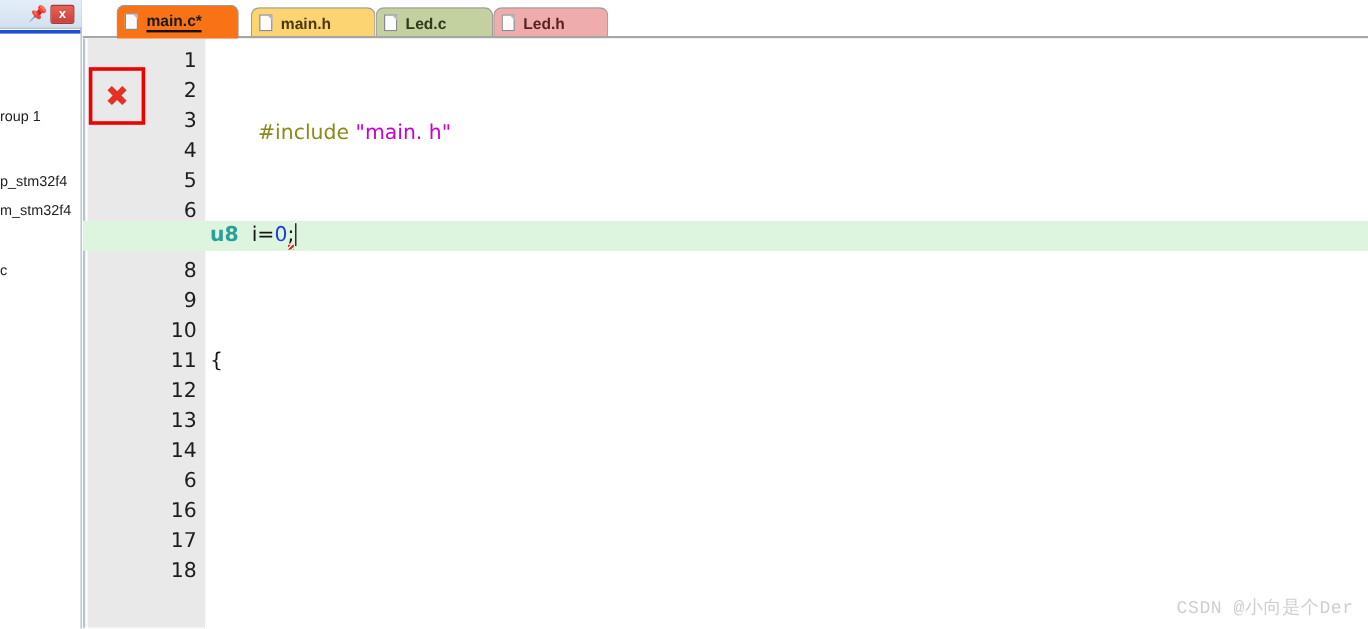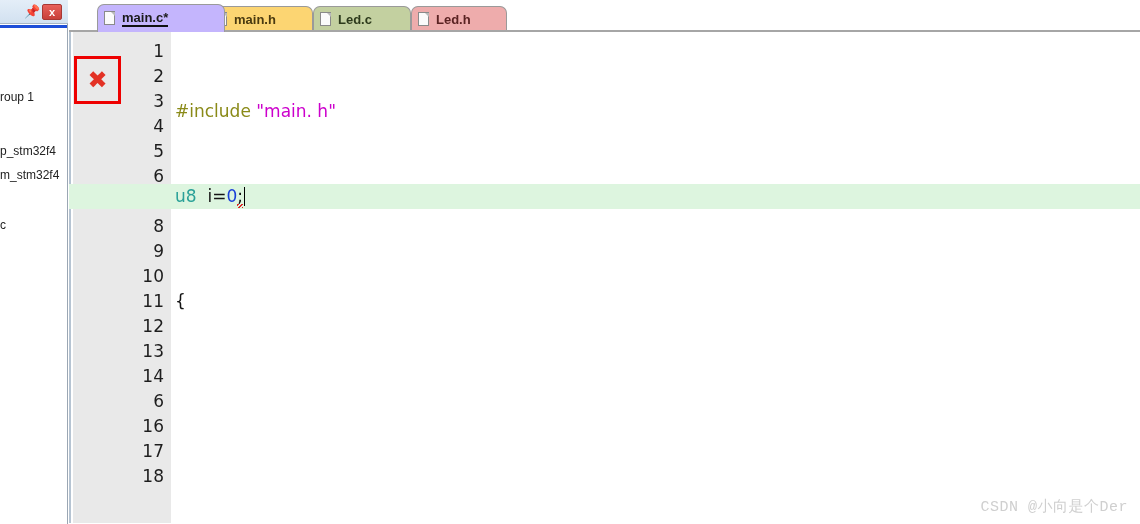--- a/index.html
+++ b/index.html
@@ -256,23 +256,23 @@
   .cline.hl {
     background: #ddf5df;
   }
   .cline.hl-wide {
     width: 1036px;
     margin-left: -104px;
     padding-left: 106px;
   }
 
   
-  .t-pre   { color: #8a8a18; }
+  .t-pre   { color: #8a8a18; margin-left: 40px; }
   .t-str   { color: #cc00cc; }
-  .t-type  { color: #2aa198; }
+  .t-type  { color: #2aa198; font-weight: bold; }
   .t-plain { color: #141414; }
   .t-num   { color: #1a3fd8; }
   .t-kw    { color: #2727d6; }
   .t-punct { color: #8833cc; }
   .t-cmt   { color: #3aa84f; }
   .t-cmt-dark { color: #1f8a36; }
 
   .squiggle {
     position: relative;
     display: inline-block;
@@ -334,21 +334,21 @@
       <div class="tree-item" style="top:62px;">roup 1</div>
       <div class="tree-item" style="top:116px;">p_stm32f4</div>
       <div class="tree-item" style="top:140px;">m_stm32f4</div>
       <div class="tree-item" style="top:190px;">c</div>
     </div>
   </div>
 
   <div class="editor">
 
     <div class="tabbar">
-      <div class="tab active" style="left:28px;width:128px;background:#c4b5fd;color:#1a1a1a;">
+      <div class="tab active" style="left:28px;width:102px;background:#f97316;color:#1a1a1a;">
         <span class="doc-icon">
           <span class="page"></span>
             <span class="fold"></span>
         </span>
         <span class="tab-label">main.c*</span>
       </div>
 
       <div class="tab" style="left:140px;width:104px;background:#fcd572;color:#4a3a10;">
         <span class="doc-icon">
           <span class="page"></span>

